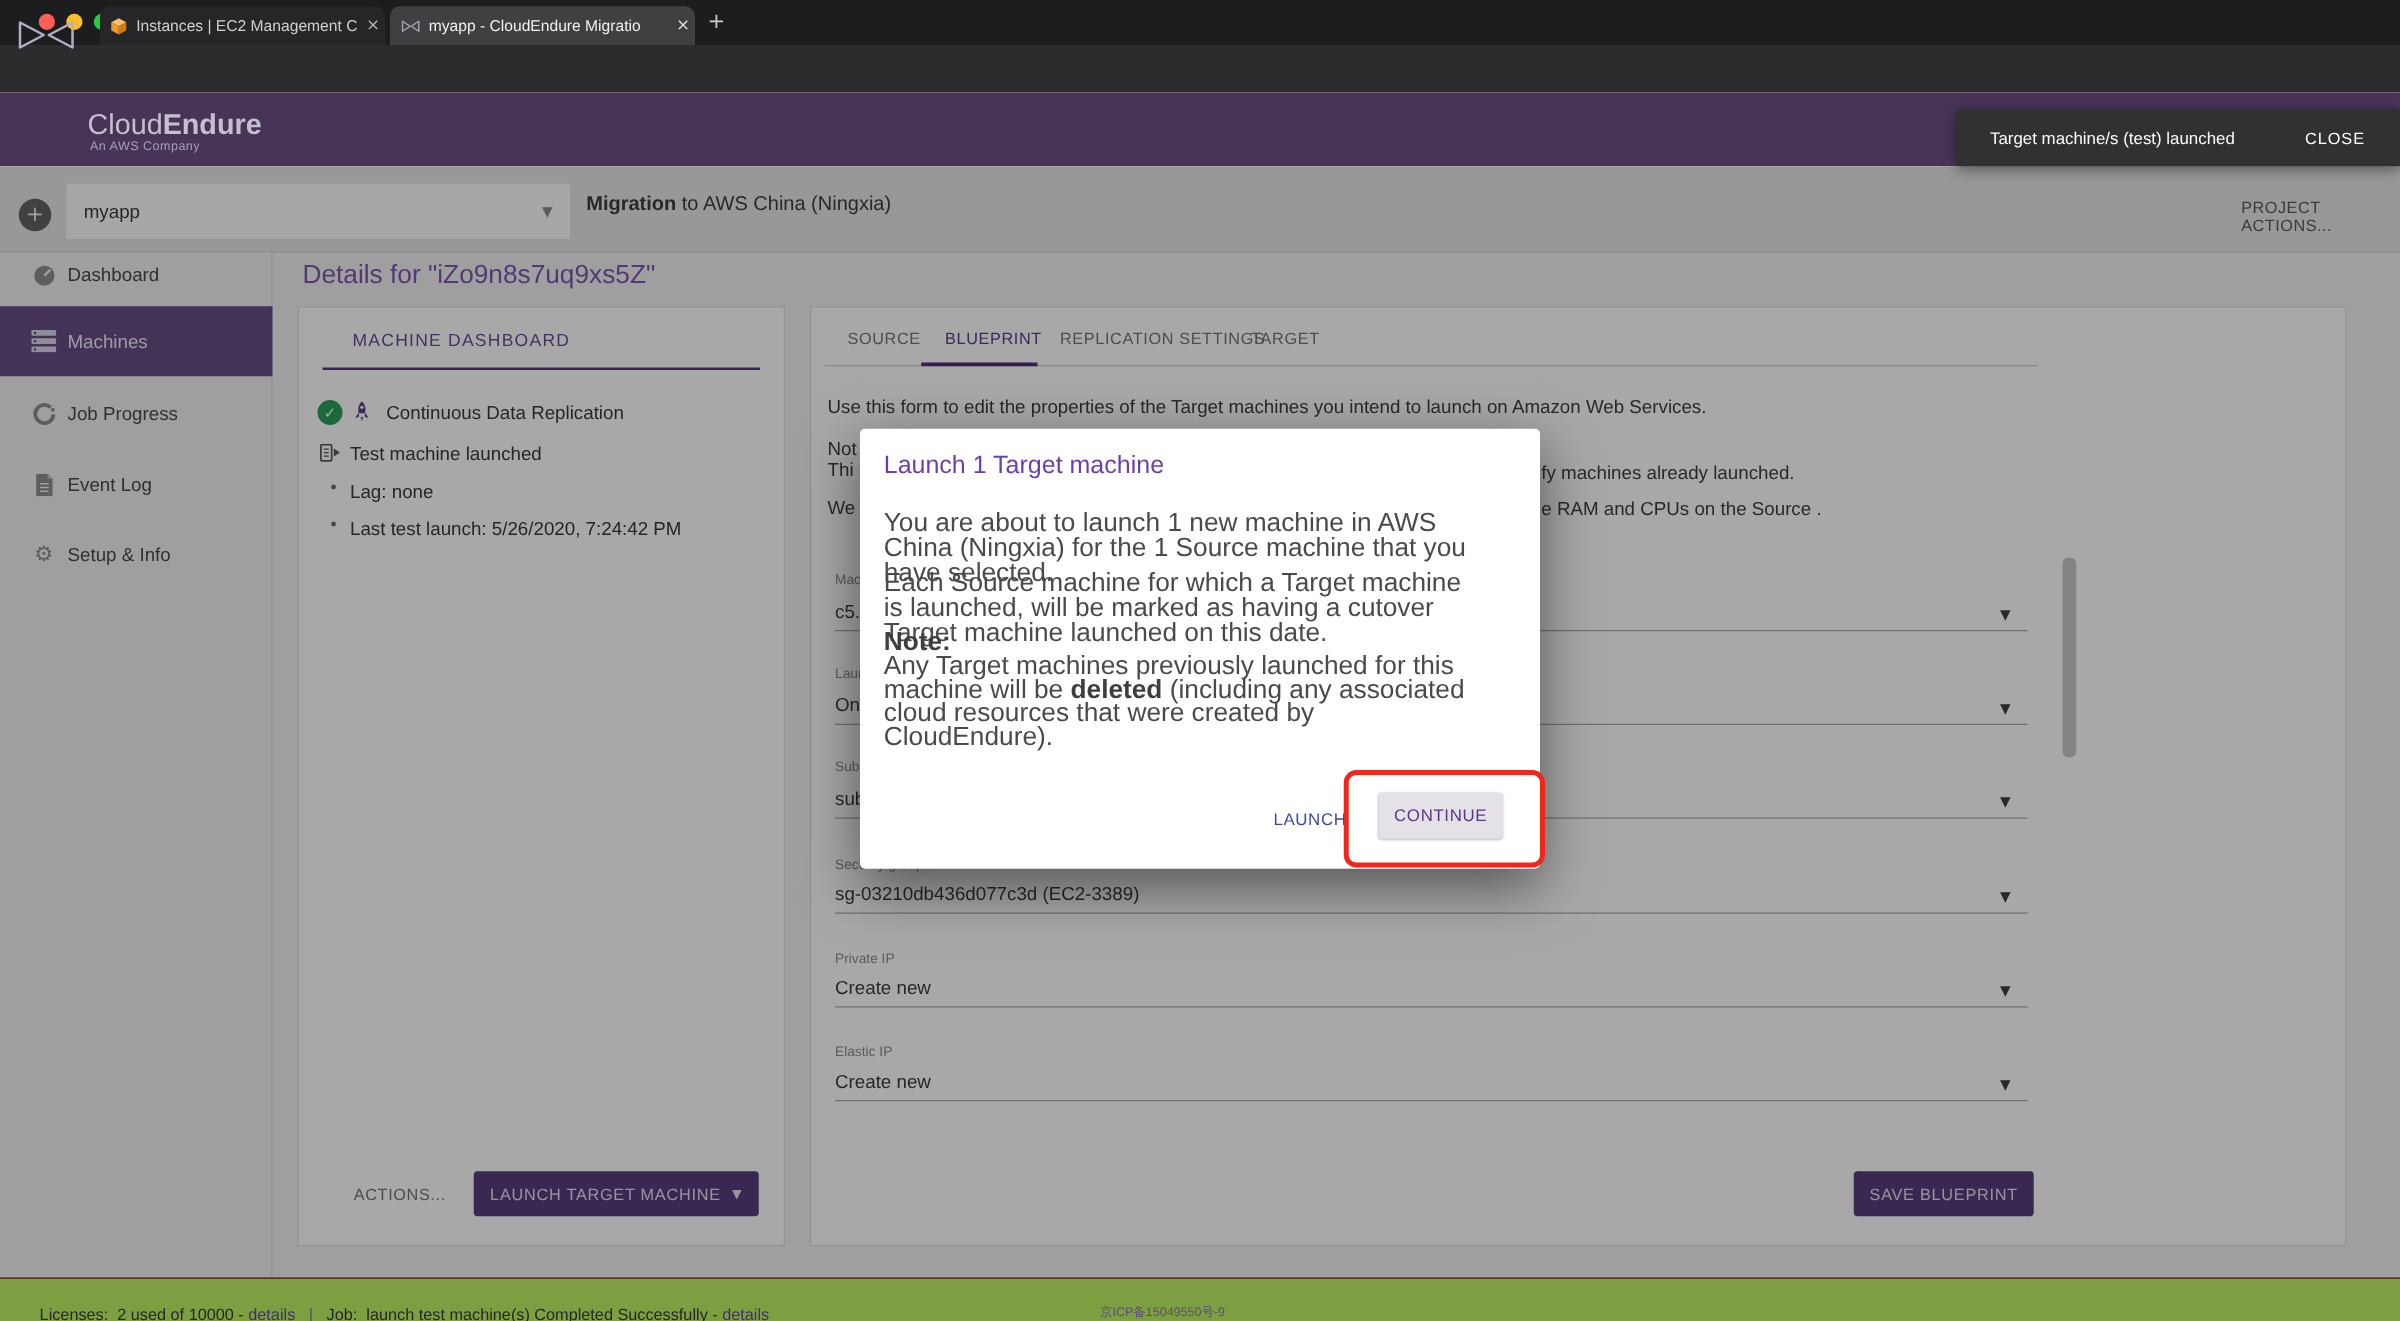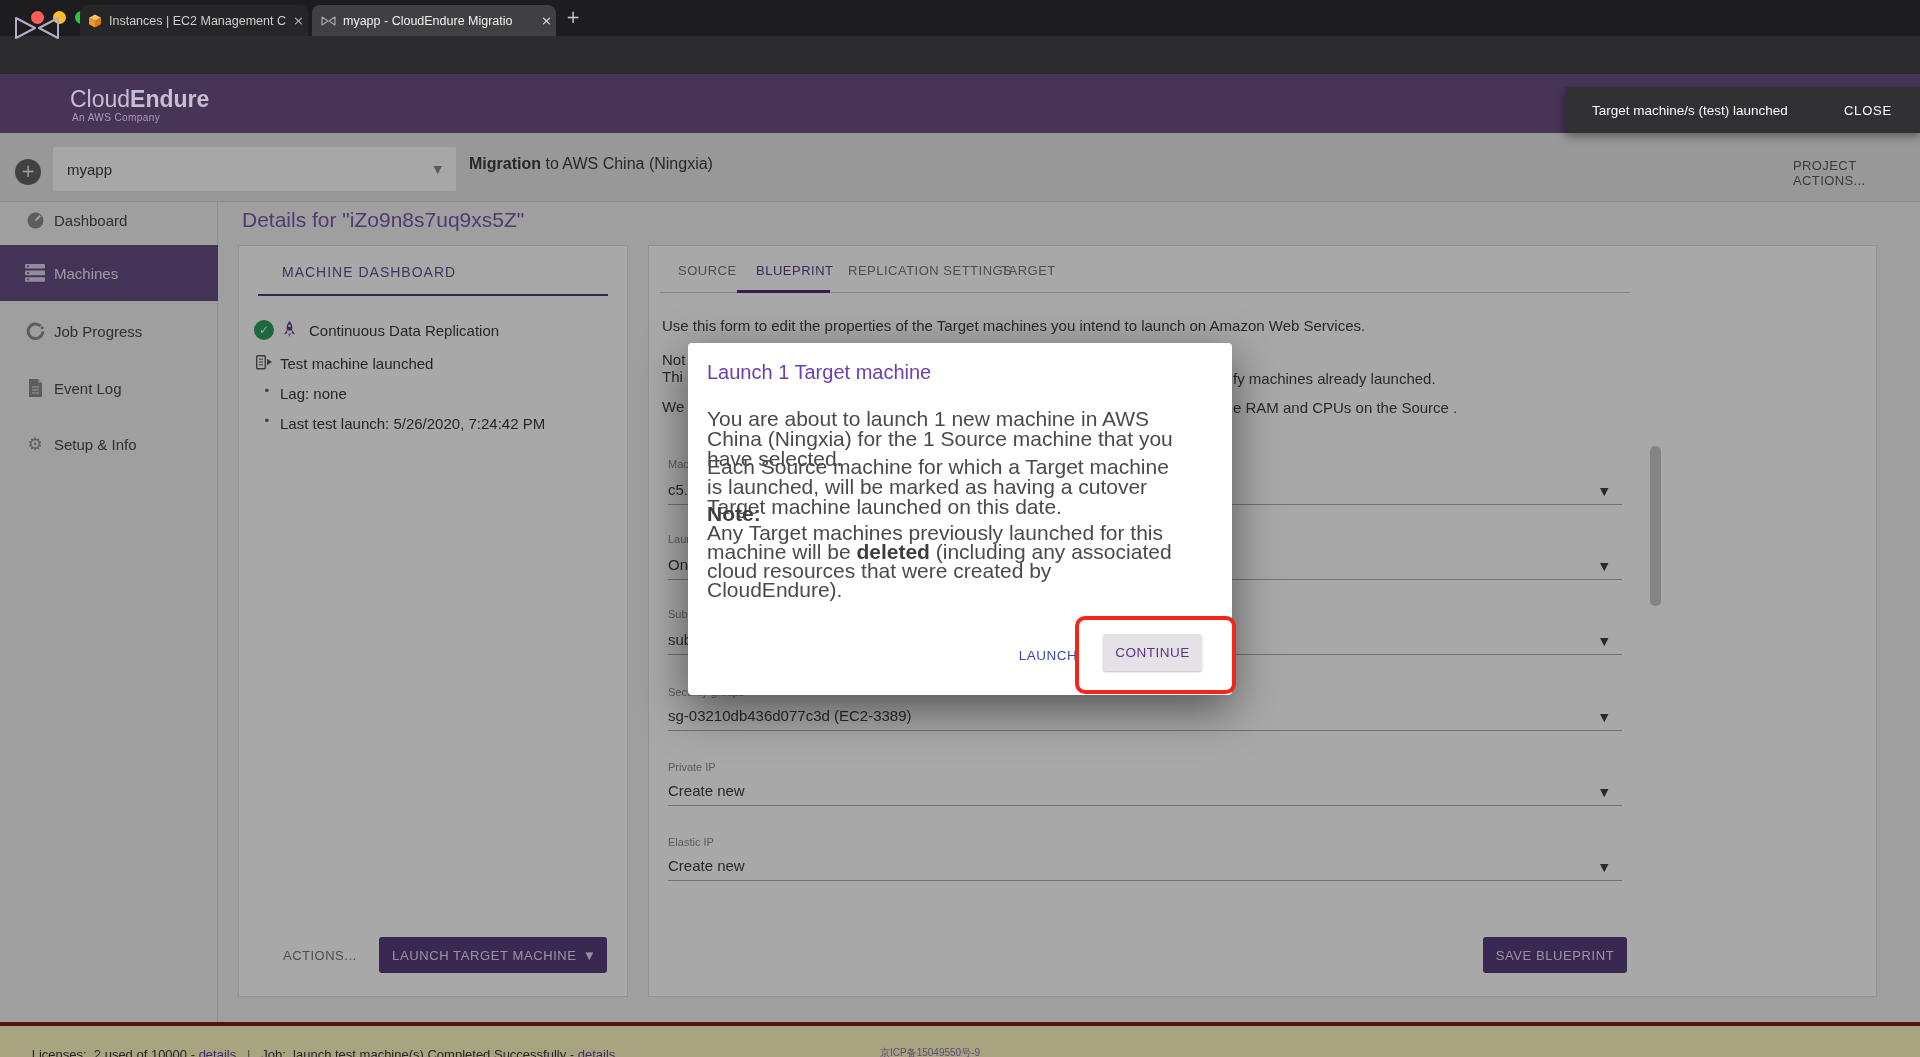--- a/index.html
+++ b/index.html
@@ -39,21 +39,21 @@
   .ptab{font-size:13px;letter-spacing:.5px;color:#767676;}
   .pbtn{background:#573d7d;color:#e6def1;font-size:13px;letter-spacing:.6px;border-radius:3px;
     display:flex;align-items:center;justify-content:center;}
   
   #dim{left:0;top:133px;width:1920px;height:924px;background:rgba(0,0,0,.34);z-index:50;}
   #modal{left:688px;top:343px;width:544px;height:352px;background:#fff;border-radius:4px;
     box-shadow:0 14px 45px rgba(0,0,0,.5);z-index:70;}
   #modal .mp{left:19px;width:482px;font-size:21px;line-height:20px;color:#4a4a4a;}
   #redbox{left:1075px;top:616px;width:153px;height:70px;border:4px solid #f1271b;border-radius:10px;z-index:75;}
   
-  #footer{left:0;top:1022px;width:1920px;height:35px;background:#fef9c3;border-top:4px solid #7f1d1d;box-sizing:border-box;}
+  #footer{left:0;top:1022px;width:1920px;height:35px;background:#bef264;border-top:1px solid #7f1d1d;box-sizing:border-box;}
   .flink{color:#6746a8;}
 </style>
 </head>
 <body>
 
 <div id="screen">
 
   <div class="abs" id="tabbar">
     <div class="abs tlight" style="left:31px;background:#ff5f57;"></div>
     <div class="abs tlight" style="left:53px;background:#febc2e;"></div>

